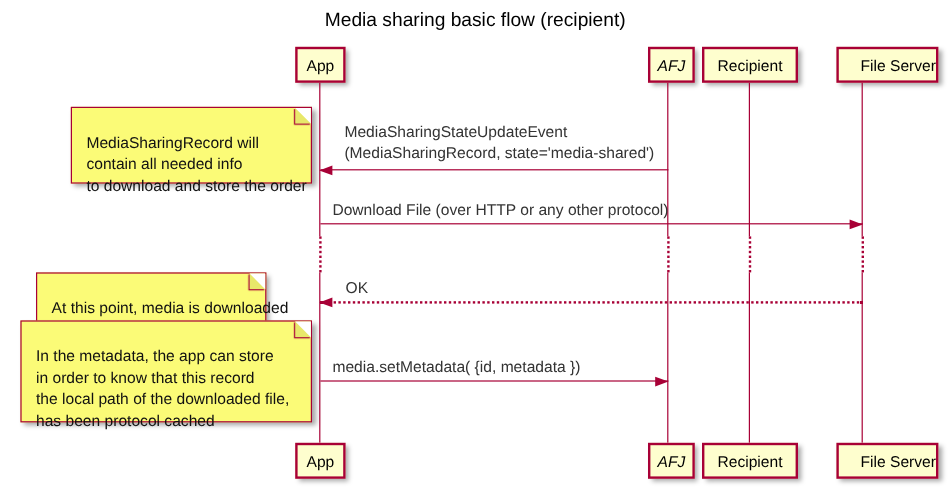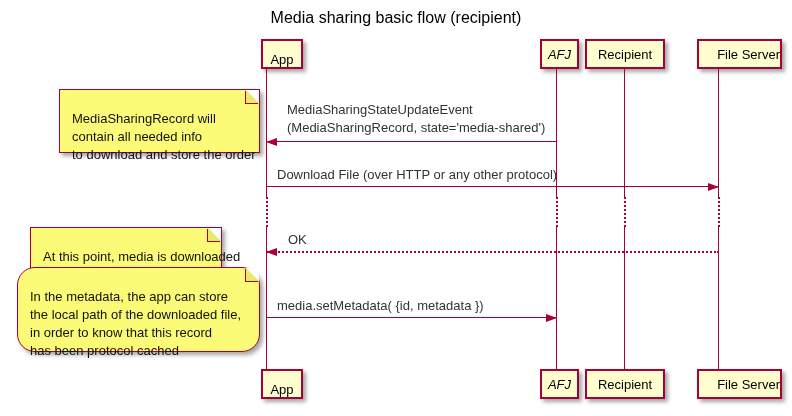--- a/index.html
+++ b/index.html
@@ -12,21 +12,21 @@
     position:absolute;top:9px;left:0;width:792px;text-align:center;
     font-size:16px;color:#000000;
   }
   
   .pbox{
     position:absolute;height:26px;background:#FEFECE;border:2px solid #A80036;
     box-shadow:3px 3px 4px rgba(0,0,0,0.35);
     display:flex;align-items:center;justify-content:center;
     font-size:13px;color:#000;box-sizing:content-box;
   }
-  .p-app{left:261px;width:38px;align-items:flex-end;}
+  .p-app{left:246px;width:38px;}
   .p-afj{left:540px;width:35px;font-style:italic;}
   .p-recipient{left:585px;width:76px;}
   .p-fileserver{left:697px;width:81px;justify-content:flex-end;}
   .row-top{top:39px;}
   .row-bottom{top:369px;}
   
   .lifeline{position:absolute;top:69px;width:2px;height:300px;}
   .ll-app{left:266px;}
   .ll-afj{left:556px;}
   .ll-recipient{left:624px;}
@@ -62,21 +62,21 @@
     padding:20px 12px;box-sizing:border-box;
   }
   .note .fold{
     position:absolute;top:0;right:0;width:0;height:0;
     border-style:solid;border-width:0 13px 13px 0;
     border-color:#ffffff #ffffff #e8e86a #e8e86a;
     filter:drop-shadow(-1px 1px 0 #A80036);
   }
   .note-1{left:59px;top:89px;width:201px;height:64px;}
   .note-2{left:30px;top:227px;width:192px;height:28px;}
-  .note-3{left:17px;top:267px;width:243px;height:85px;border-radius:18px;}
+  .note-3{left:17px;top:267px;width:243px;height:85px;}
   .note-line{white-space:nowrap;}
 </style>
 </head>
 <body>
 
 <div id="canvas">
 
   <div class="title">Media sharing basic flow (recipient)</div>
 
   <div class="pbox p-app row-top">
@@ -144,22 +144,22 @@
     <div class="note-line">contain all needed info</div>
     <div class="note-line">to download and store the order</div>
   </div>
   <div class="note note-2">
     <span class="fold"></span>
     <div class="note-line">At this point, media is downloaded</div>
   </div>
   <div class="note note-3">
     <span class="fold"></span>
     <div class="note-line">In the metadata, the app can store</div>
+    <div class="note-line">in order to know that this record</div>
     <div class="note-line">the local path of the downloaded file,</div>
-    <div class="note-line">in order to know that this record</div>
     <div class="note-line">has been protocol cached</div>
   </div>
 
   <div class="pbox p-app row-bottom">
     <span>App</span>
   </div>
   <div class="pbox p-afj row-bottom">
     <span>AFJ</span>
   </div>
   <div class="pbox p-recipient row-bottom">

